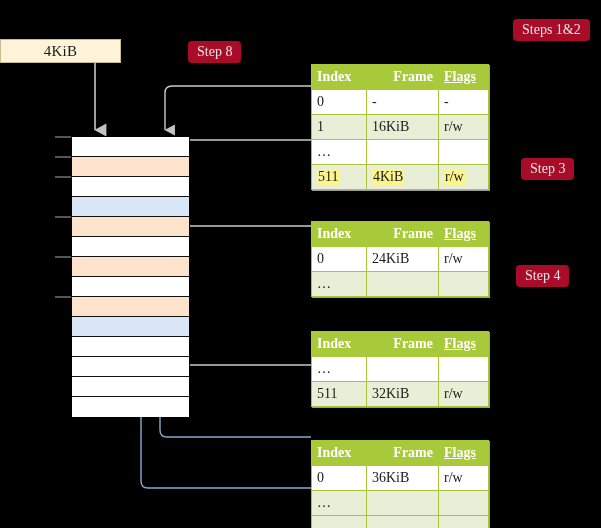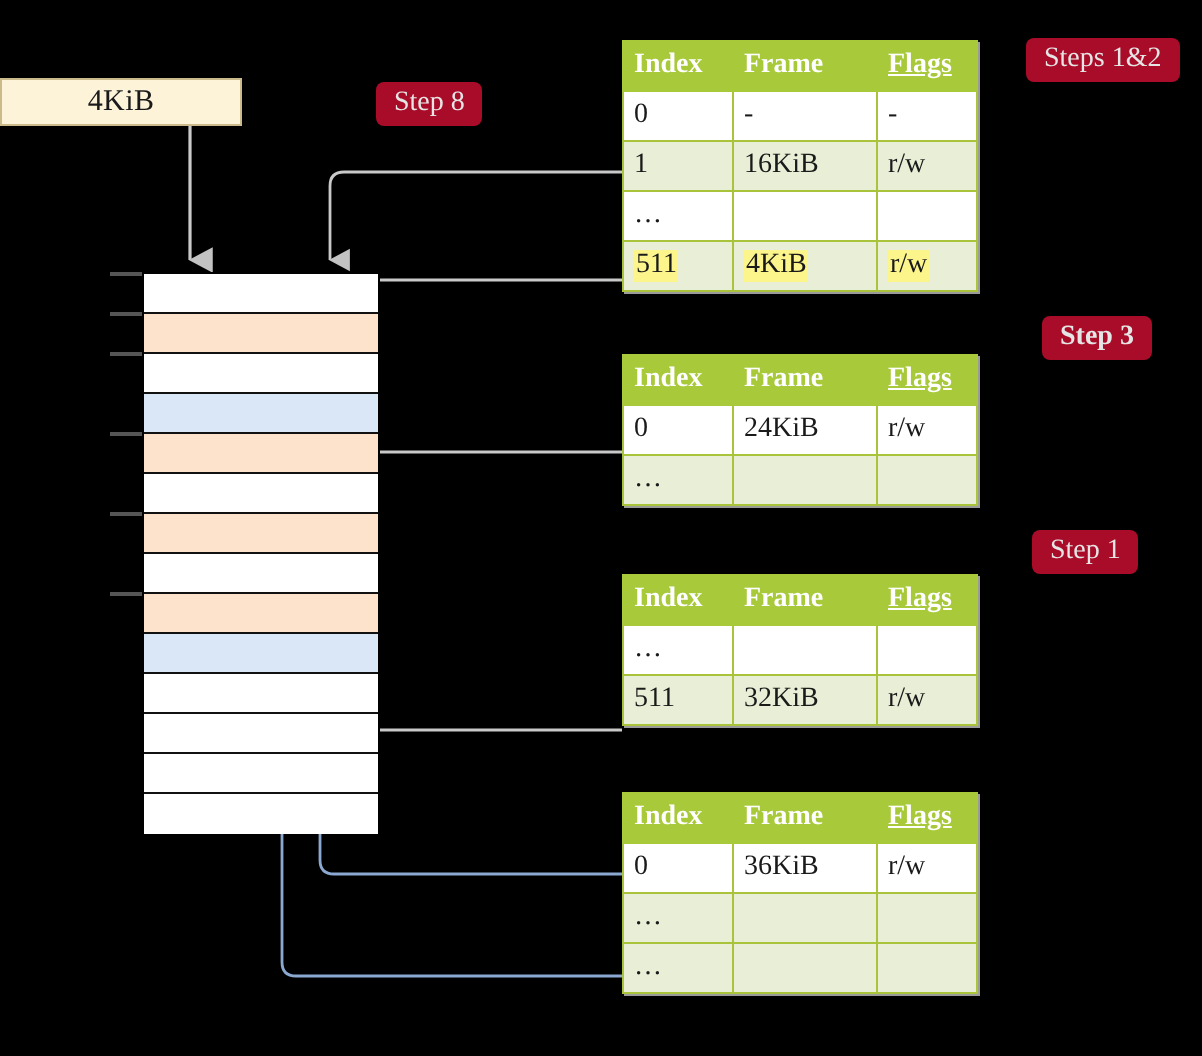--- a/index.html
+++ b/index.html
@@ -40,21 +40,21 @@
     background: #a80c28;
     color: #e5e5e5;
     font-size: 14px;
     padding: 3px 9px 4px 9px;
     border-radius: 4px;
     white-space: nowrap;
     line-height: 1.1;
   }
   .badge.step0  { left: 188px; top: 41px; }
   .badge.step12 { left: 513px; top: 19px; }
-  .badge.step3  { left: 521px; top: 158px; font-weight: bold; }
+  .badge.step3  { left: 521px; top: 158px; }
   .badge.step4  { left: 516px; top: 265px; }
 
   
   .memcol {
     position: absolute;
     left: 71px; top: 136px;
     width: 119px; height: 280px;
     border: 1px solid #000;
     background: #fff;
   }
@@ -75,20 +75,21 @@
     border-top: 2px solid #555;
   }
 
   
   .ptable {
     position: absolute;
     border-collapse: collapse;
     background: #fff;
     table-layout: fixed;
     box-shadow: 1px 1px 0 #9b9b9b;
+    margin-top: 44px;
   }
   .ptable th, .ptable td {
     border: 1px solid #aac c33;
     border: 1px solid #a9c43a;
     font-size: 14px;
     height: 25px;
     padding: 1px 5px;
     text-align: left;
     color: #1a1a1a;
     font-weight: normal;
@@ -98,21 +99,21 @@
   .ptable th {
     background: #a7c93a;
     color: #ffffff;
     font-weight: bold;
     border-color: #a7c93a;
   }
   .ptable td.c-idx { width: 55px; }
   .ptable td.c-frm { width: 72px; }
   .ptable td.c-flg { width: 50px; }
   .ptable th.c-idx { width: 55px; }
-  .ptable th.c-frm { width: 72px; }
+  .ptable th.c-frm { width: 72px; text-align: right; }
   .ptable th.c-flg { width: 50px; text-decoration: underline; }
   .ptable tr.alt td { background: #e9efd6; }
   .ptable tr.plain td { background: #ffffff; }
   .hl { background: #fcf58c !important; display:inline-block; padding:0 1px; }
 
   .t1 { left: 311px; top: 20px; }
   .t2 { left: 311px; top: 177px; }
   .t3 { left: 311px; top: 287px; }
   .t4 { left: 311px; top: 396px; }
 
@@ -151,21 +152,21 @@
     <path d="M311,488 L148,488 Q141,488 141,481 L141,340" fill="none" stroke="#8aa8d0" stroke-width="1.4" marker-end="url(#ablueup)"></path>
   </svg>
 
   <div class="srcbox">
     <span>4KiB</span>
   </div>
 
   <div class="badge step0">Step 8</div>
   <div class="badge step12">Steps 1&amp;2</div>
   <div class="badge step3">Step 3</div>
-  <div class="badge step4">Step 1</div>
+  <div class="badge step4">Step 4</div>
 
   <div class="memcol" id="memcol">
       <div class="memrow"></div>
       <div class="memrow orange"></div>
       <div class="memrow"></div>
       <div class="memrow blue"></div>
       <div class="memrow orange"></div>
       <div class="memrow"></div>
       <div class="memrow orange"></div>
       <div class="memrow"></div>

